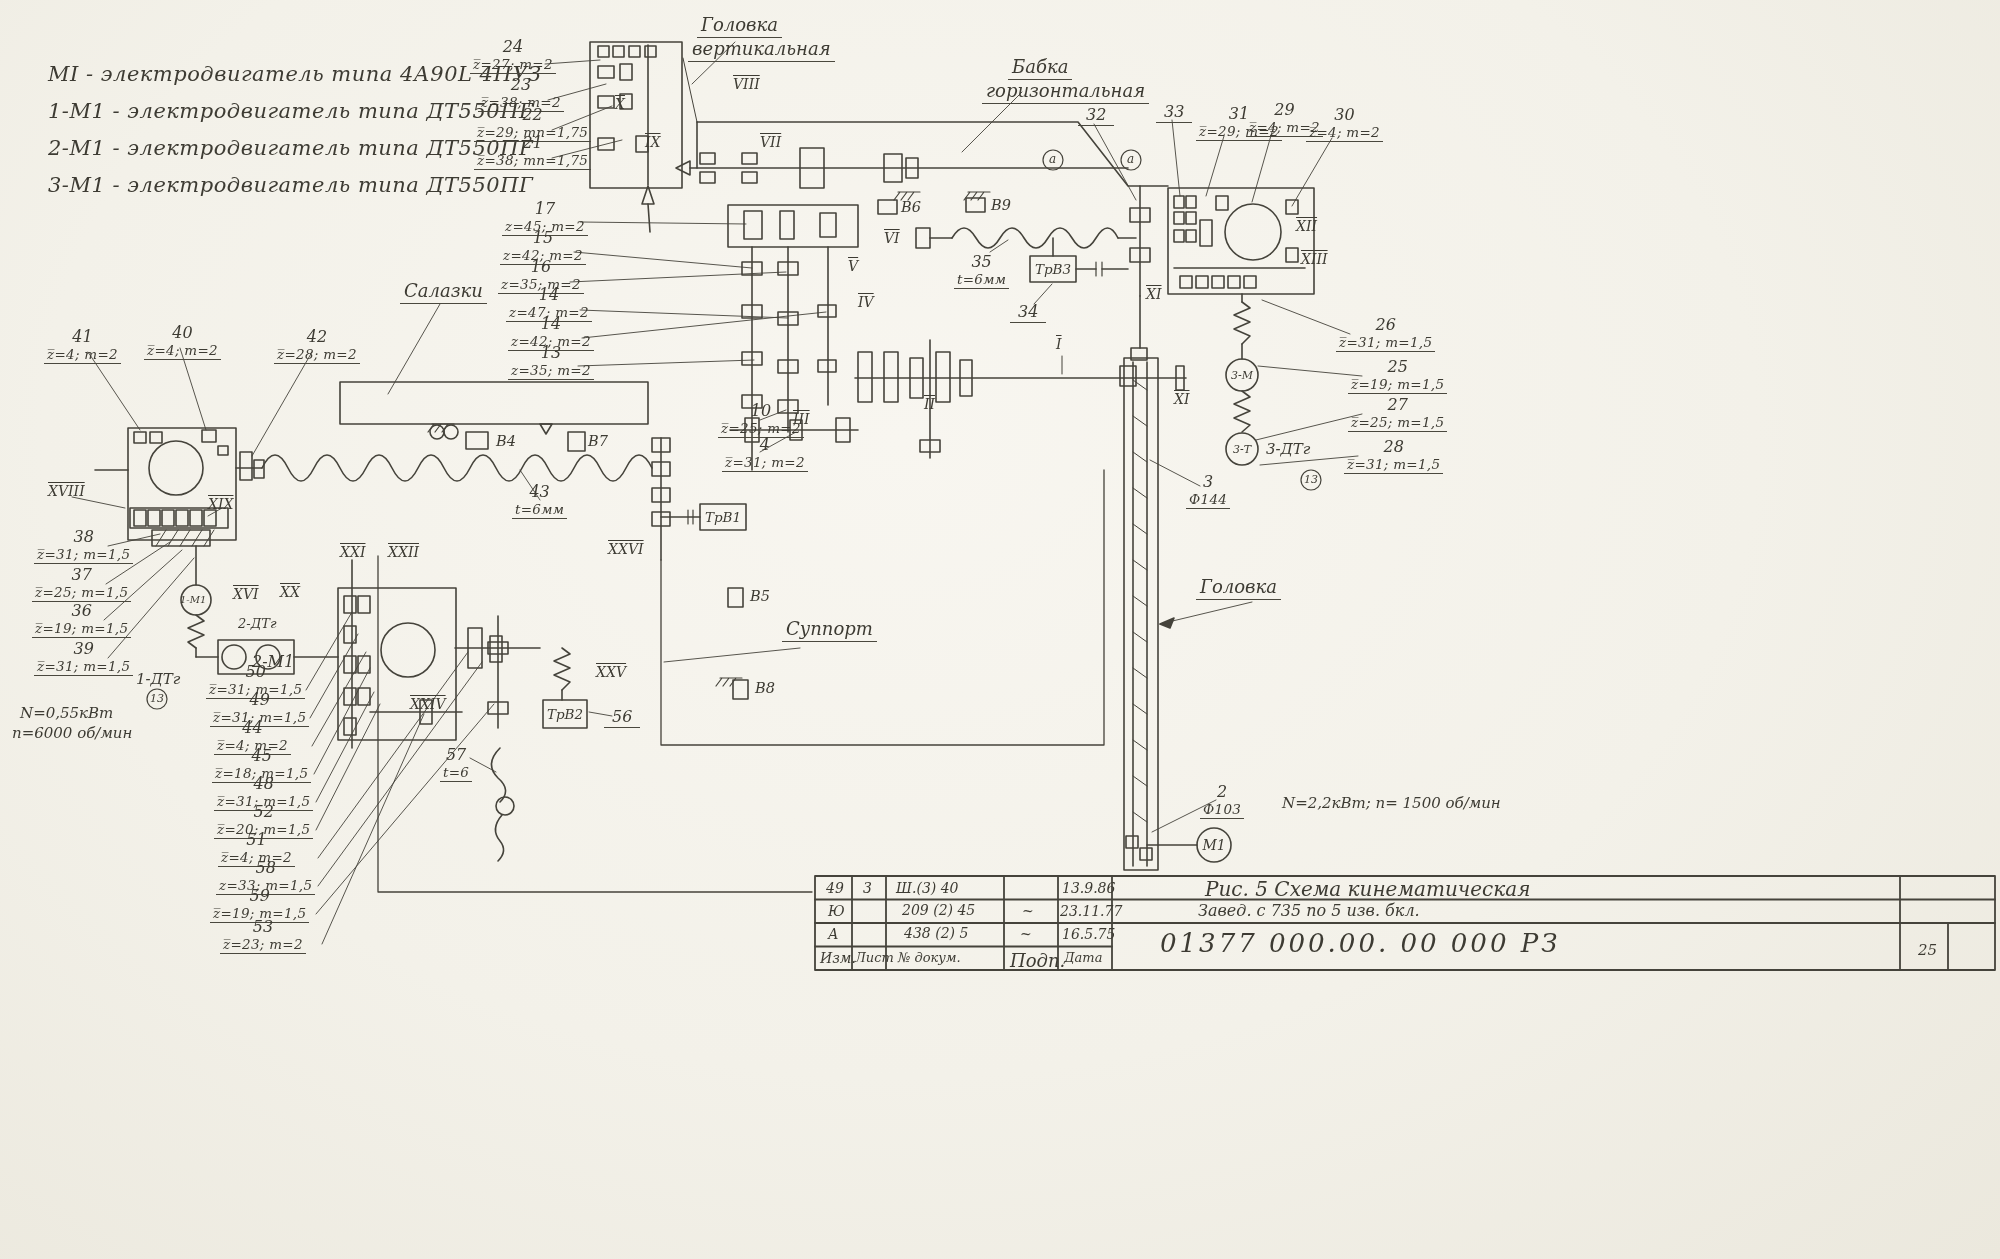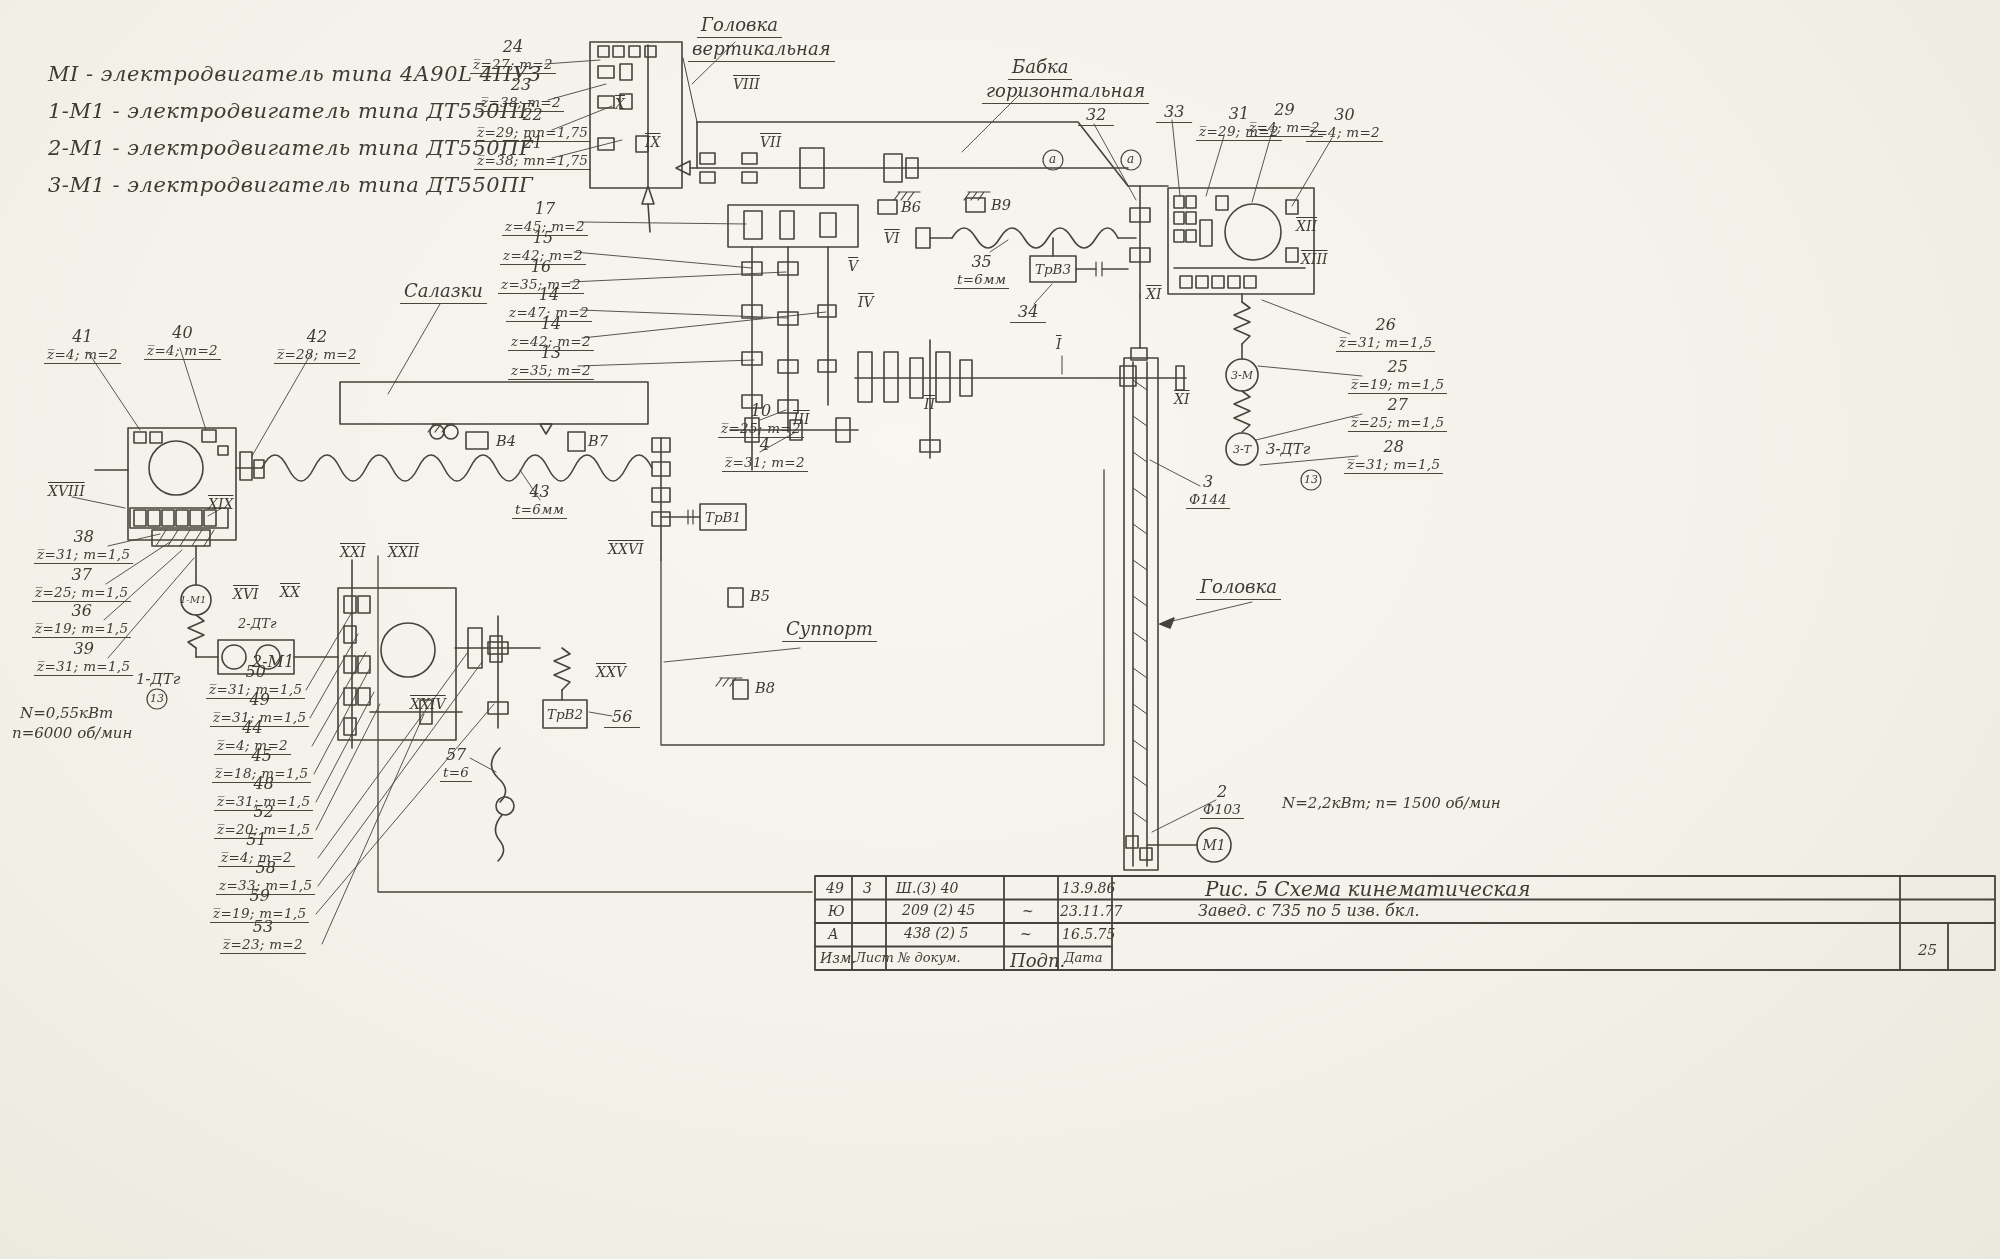--- a/index.html
+++ b/index.html
@@ -580,20 +580,21 @@
 <div class="conn" style="left:1127px;top:152px">а</div>
 <div class="conn" style="left:150px;top:692px;font-size:11px">13</div>
 <div class="conn" style="left:1304px;top:473px;font-size:11px">13</div>
 
 <div class="note" style="left:20px;top:704px">N=0,55кВт</div>
 <div class="note" style="left:12px;top:724px">n=6000 об/мин</div>
 <div class="note" style="left:1282px;top:794px">N=2,2кВт;  n= 1500 об/мин</div>
 
 <div class="tb" style="left:1205px;top:877px;font-size:20px">Рис. 5  Схема кинематическая</div>
 <div class="tb" style="left:1198px;top:901px;font-size:16px">Завед. с 735 по 5 изв. бкл.</div>
+<div class="tb big" style="left:1160px;top:928px">01377 000.00. 00 000 РЗ</div>
 <div class="tb" style="left:826px;top:880px;font-size:14px">49</div>
 <div class="tb" style="left:863px;top:880px;font-size:14px">3</div>
 <div class="tb" style="left:896px;top:880px;font-size:14px">Ш.(3) 40</div>
 <div class="tb" style="left:1062px;top:880px;font-size:14px">13.9.86</div>
 <div class="tb" style="left:828px;top:903px;font-size:14px">Ю</div>
 <div class="tb" style="left:902px;top:902px;font-size:14px">209 (2) 45</div>
 <div class="tb" style="left:1022px;top:903px;font-size:14px">~</div>
 <div class="tb" style="left:1060px;top:903px;font-size:14px">23.11.77</div>
 <div class="tb" style="left:828px;top:926px;font-size:14px">А</div>
 <div class="tb" style="left:904px;top:925px;font-size:14px">438 (2) 5</div>

